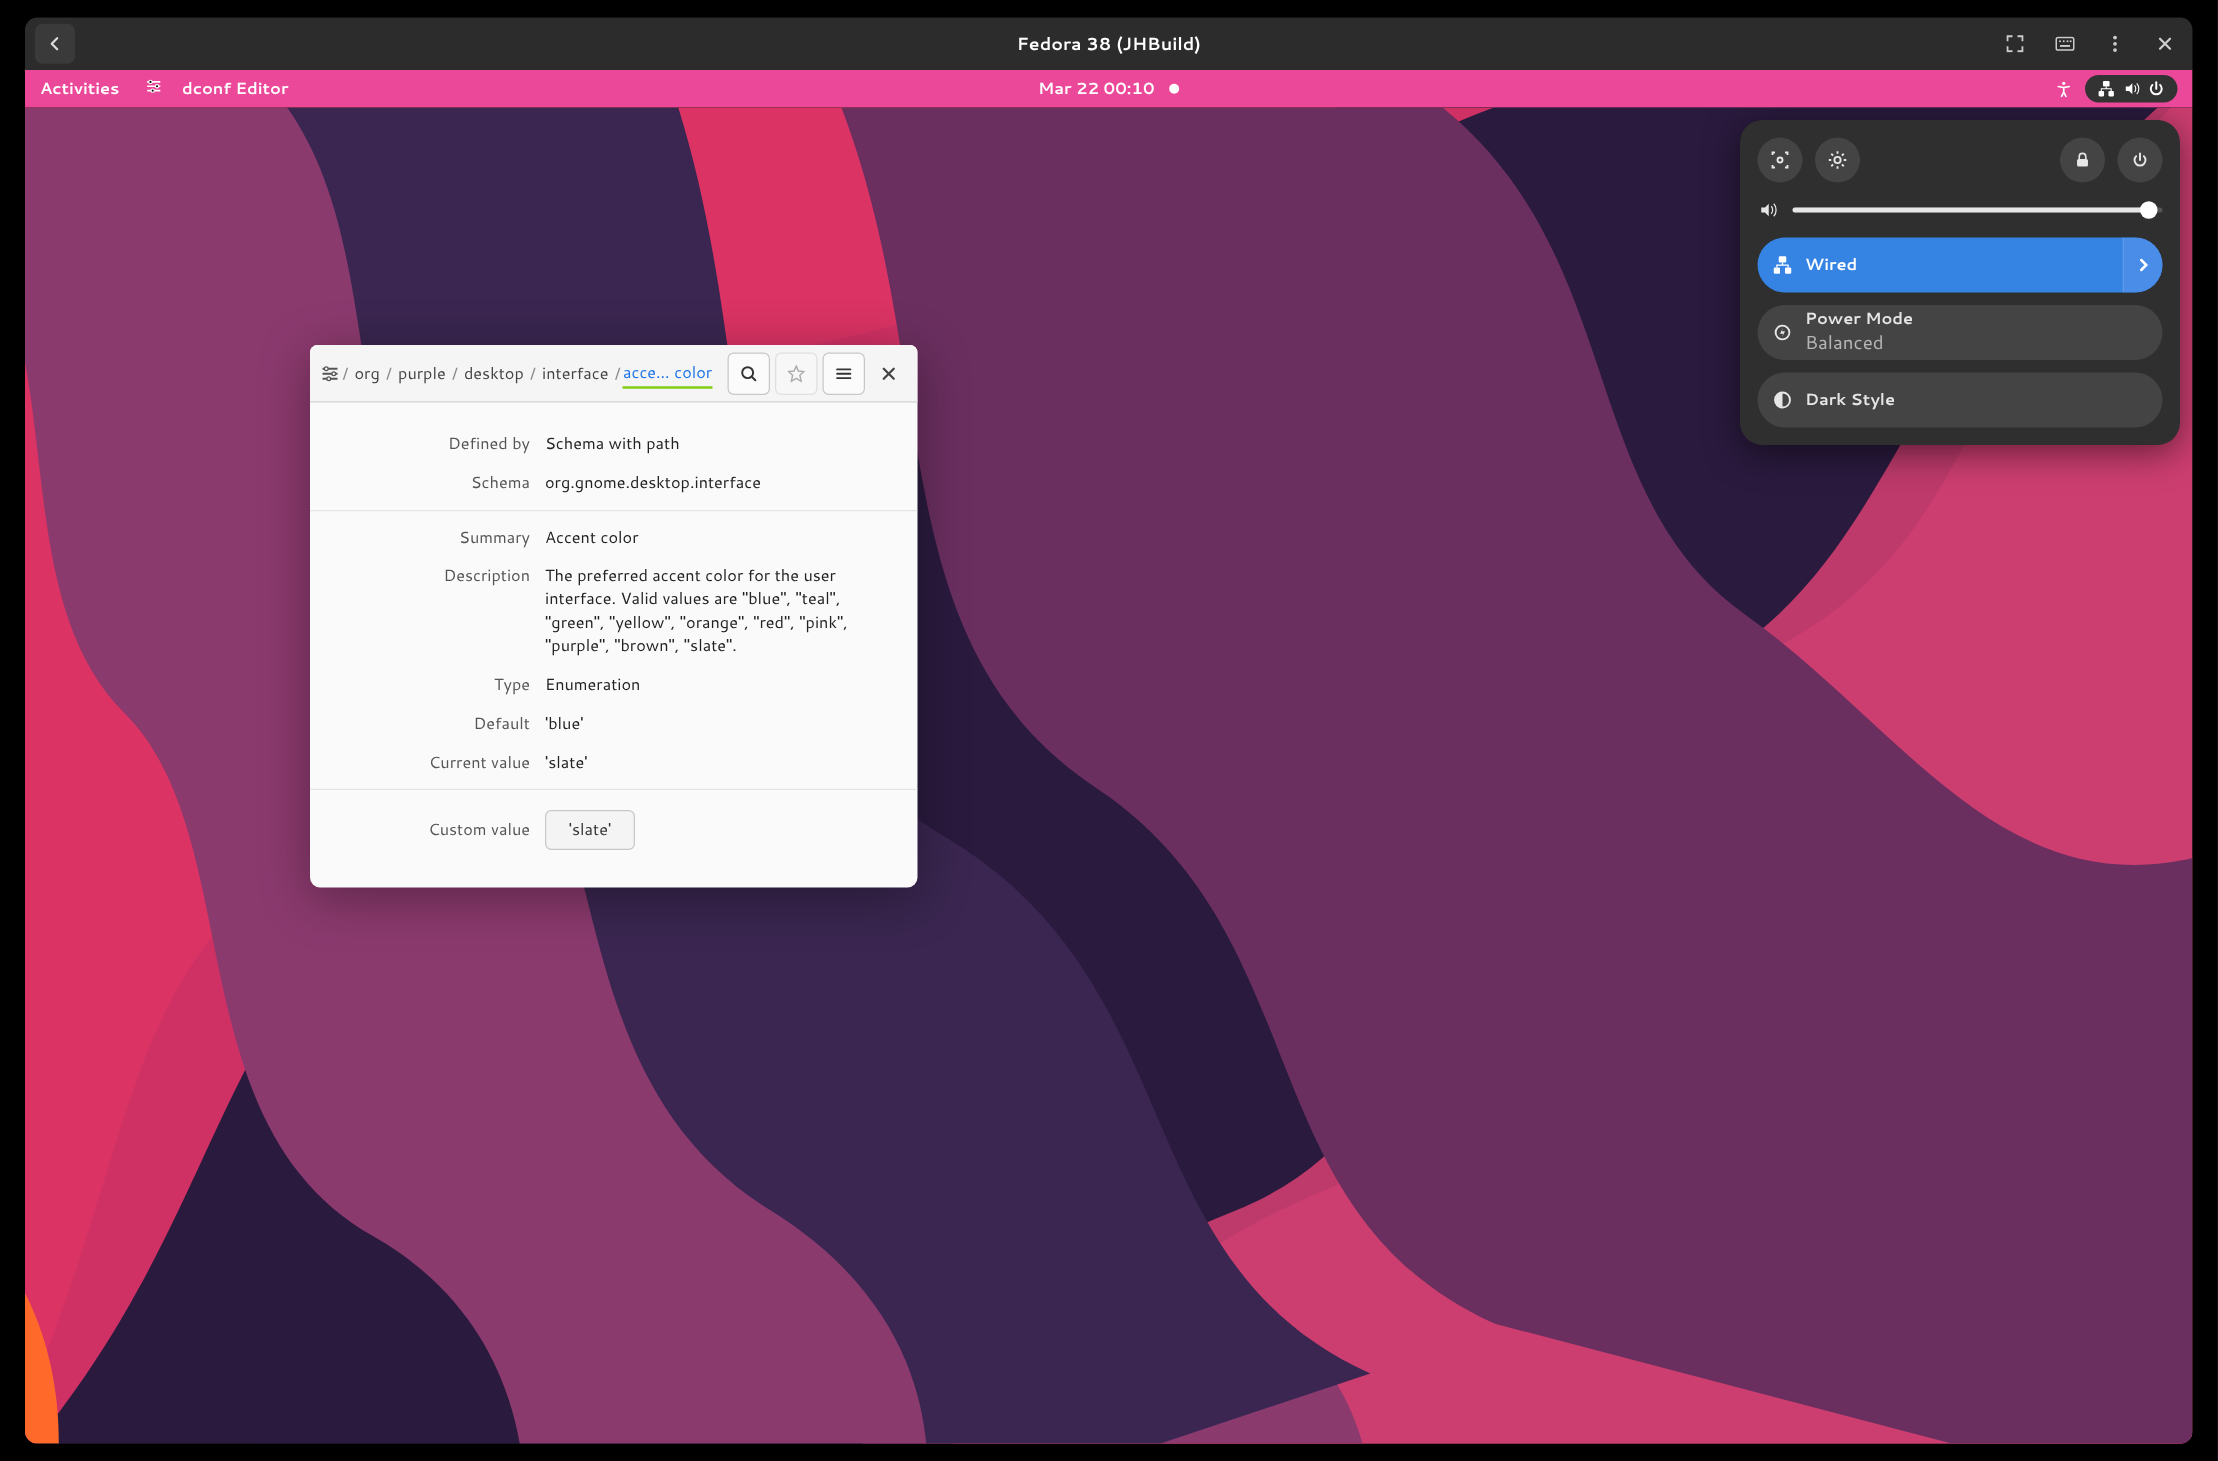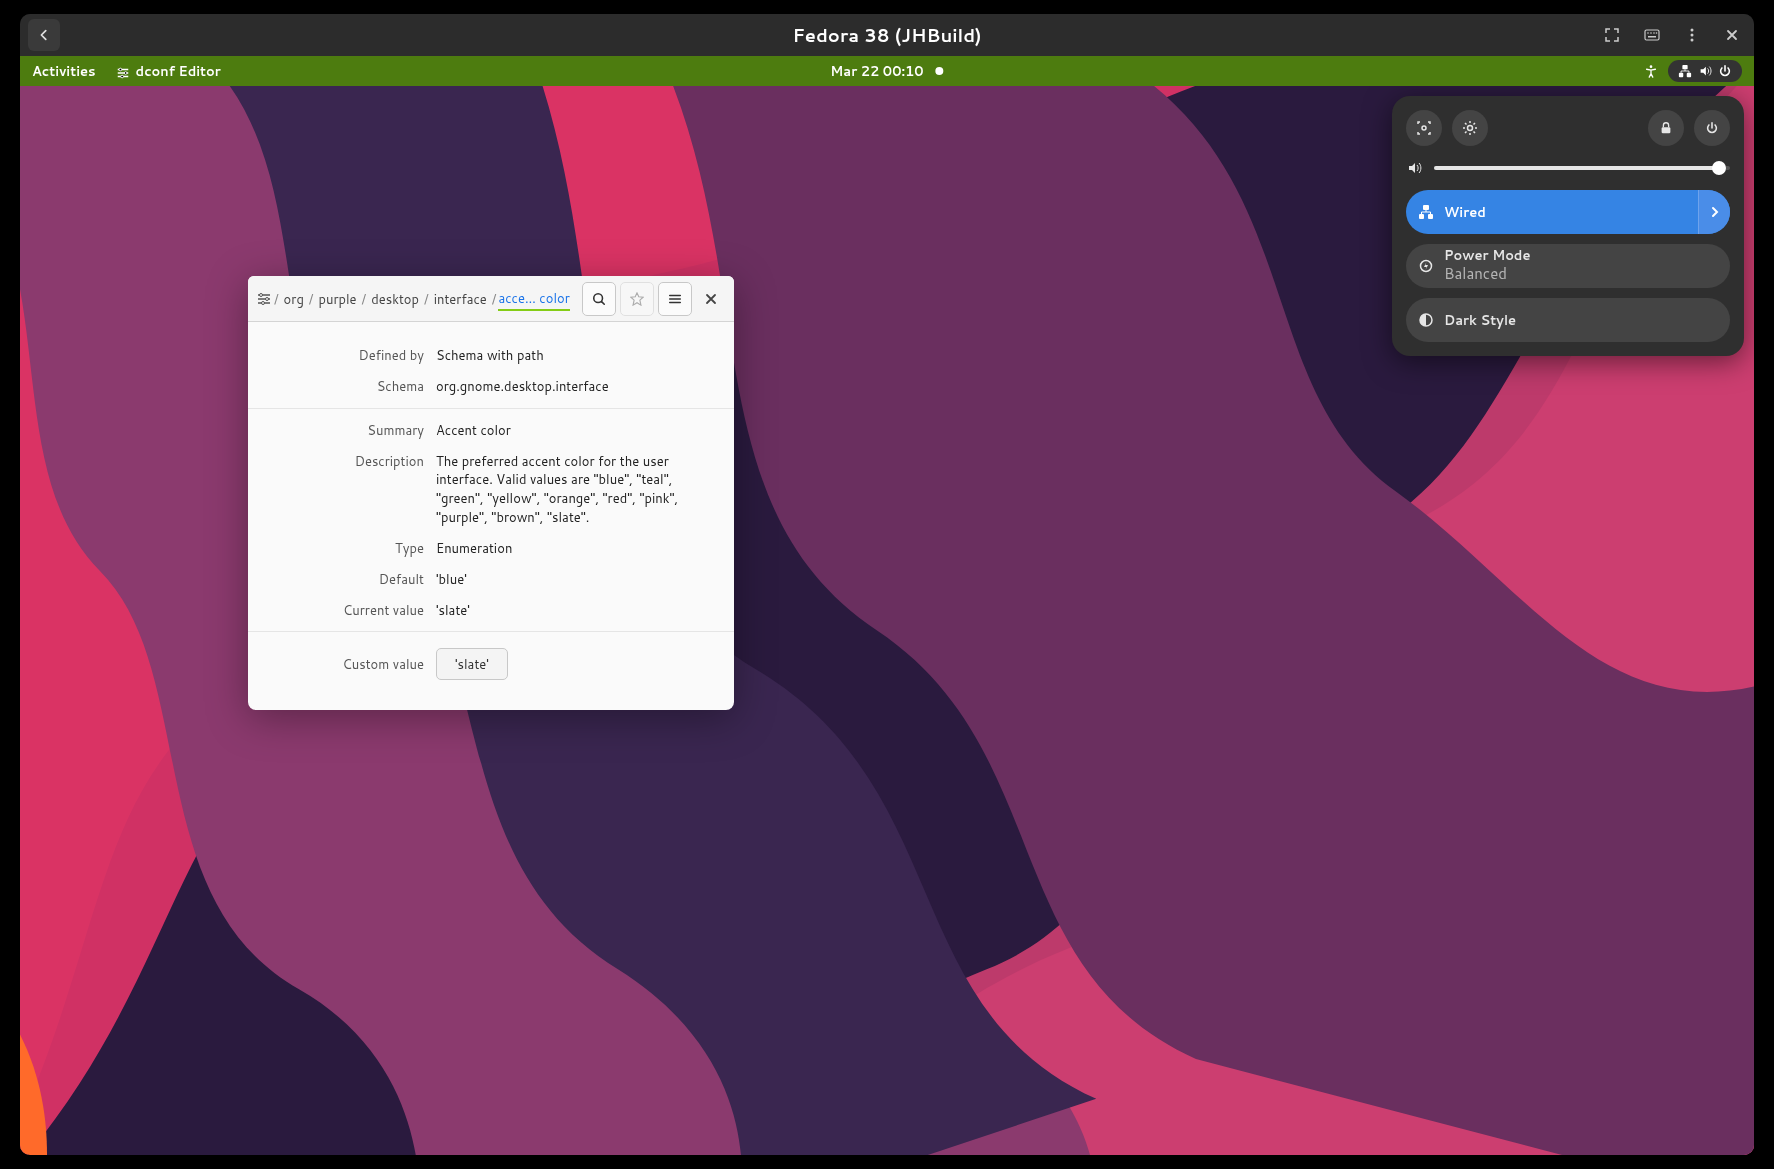--- a/index.html
+++ b/index.html
@@ -1,25 +1,25 @@
 <!DOCTYPE html>
 <html><head>
 <meta charset="utf-8">
 <style>
 * { margin: 0; padding: 0; box-sizing: border-box; font-family: Cantarell, -apple-system, sans-serif; }
 body { background: #000; width: 1774px; height: 1169px; overflow: hidden; position: relative; }
 .outer-frame { position: absolute; left: 20px; top: 14px; right: 20px; bottom: 14px; background: #1a1a1a; border-radius: 10px; overflow: hidden; display: flex; flex-direction: column; }
 .titlebar { height: 42px; background: #2c2c2c; display: flex; align-items: center; padding: 0 8px; position: relative; }
 .titlebar-back { width: 32px; height: 32px; display: flex; align-items: center; justify-content: center; border-radius: 6px; background: #3a3a3a; }
-.titlebar-title { position: absolute; left: 50%; transform: translateX(-50%); color: #fff; font-size: 18px; font-weight: 700; }
+.titlebar-title { position: absolute; left: 50%; transform: translateX(-50%); color: #fff; font-size: 14px; font-weight: 700; }
 .titlebar-right { margin-left: auto; display: flex; gap: 12px; align-items: center; }
 .titlebar-iconbtn { width: 28px; height: 28px; display: flex; align-items: center; justify-content: center; color: #ccc; cursor: pointer; }
-.topbar { height: 30px; background: #4d7c0f; display: flex; align-items: center; color: #fff; font-size: 13px; padding: 0 12px; position: relative; }
+.topbar { height: 30px; background: #ec4899; display: flex; align-items: center; color: #fff; font-size: 13px; padding: 0 12px; position: relative; }
 .topbar-left { display: flex; gap: 20px; align-items: center; }
-.topbar-app { display: flex; align-items: flex-end; gap: 6px; font-weight: 700; }
+.topbar-app { display: flex; align-items: flex-start; gap: 16px; font-weight: 700; }
 .topbar-center { position: absolute; left: 50%; transform: translateX(-50%); font-weight: 700; display: flex; align-items: center; gap: 12px; }
 .topbar-right { margin-left: auto; display: flex; gap: 6px; align-items: center; background: #333; border-radius: 18px; padding: 4px 10px; }
 .topbar-right-wrap { margin-left: auto; display: flex; gap: 10px; align-items: center; }
 .desktop { flex: 1; position: relative; overflow: hidden; }
 .wallpaper { position: absolute; inset: 0; }
 .wallpaper svg { width: 100%; height: 100%; display: block; }
 .dconf-window { position: absolute; left: 228px; top: 190px; width: 486px; background: #fafafa; border-radius: 6px 6px 8px 8px; box-shadow: 0 8px 40px rgba(0,0,0,.35); overflow: hidden; }
 .dconf-header { height: 46px; background: #f5f5f5; border-bottom: 1px solid #d4d4d4; display: flex; align-items: center; padding: 0 8px; gap: 4px; }
 .dconf-breadcrumb { flex: 1; display: flex; align-items: center; gap: 1px; font-size: 13px; color: #444; min-width: 0; }
 .bc-item { padding: 3px 3px; white-space: nowrap; }

